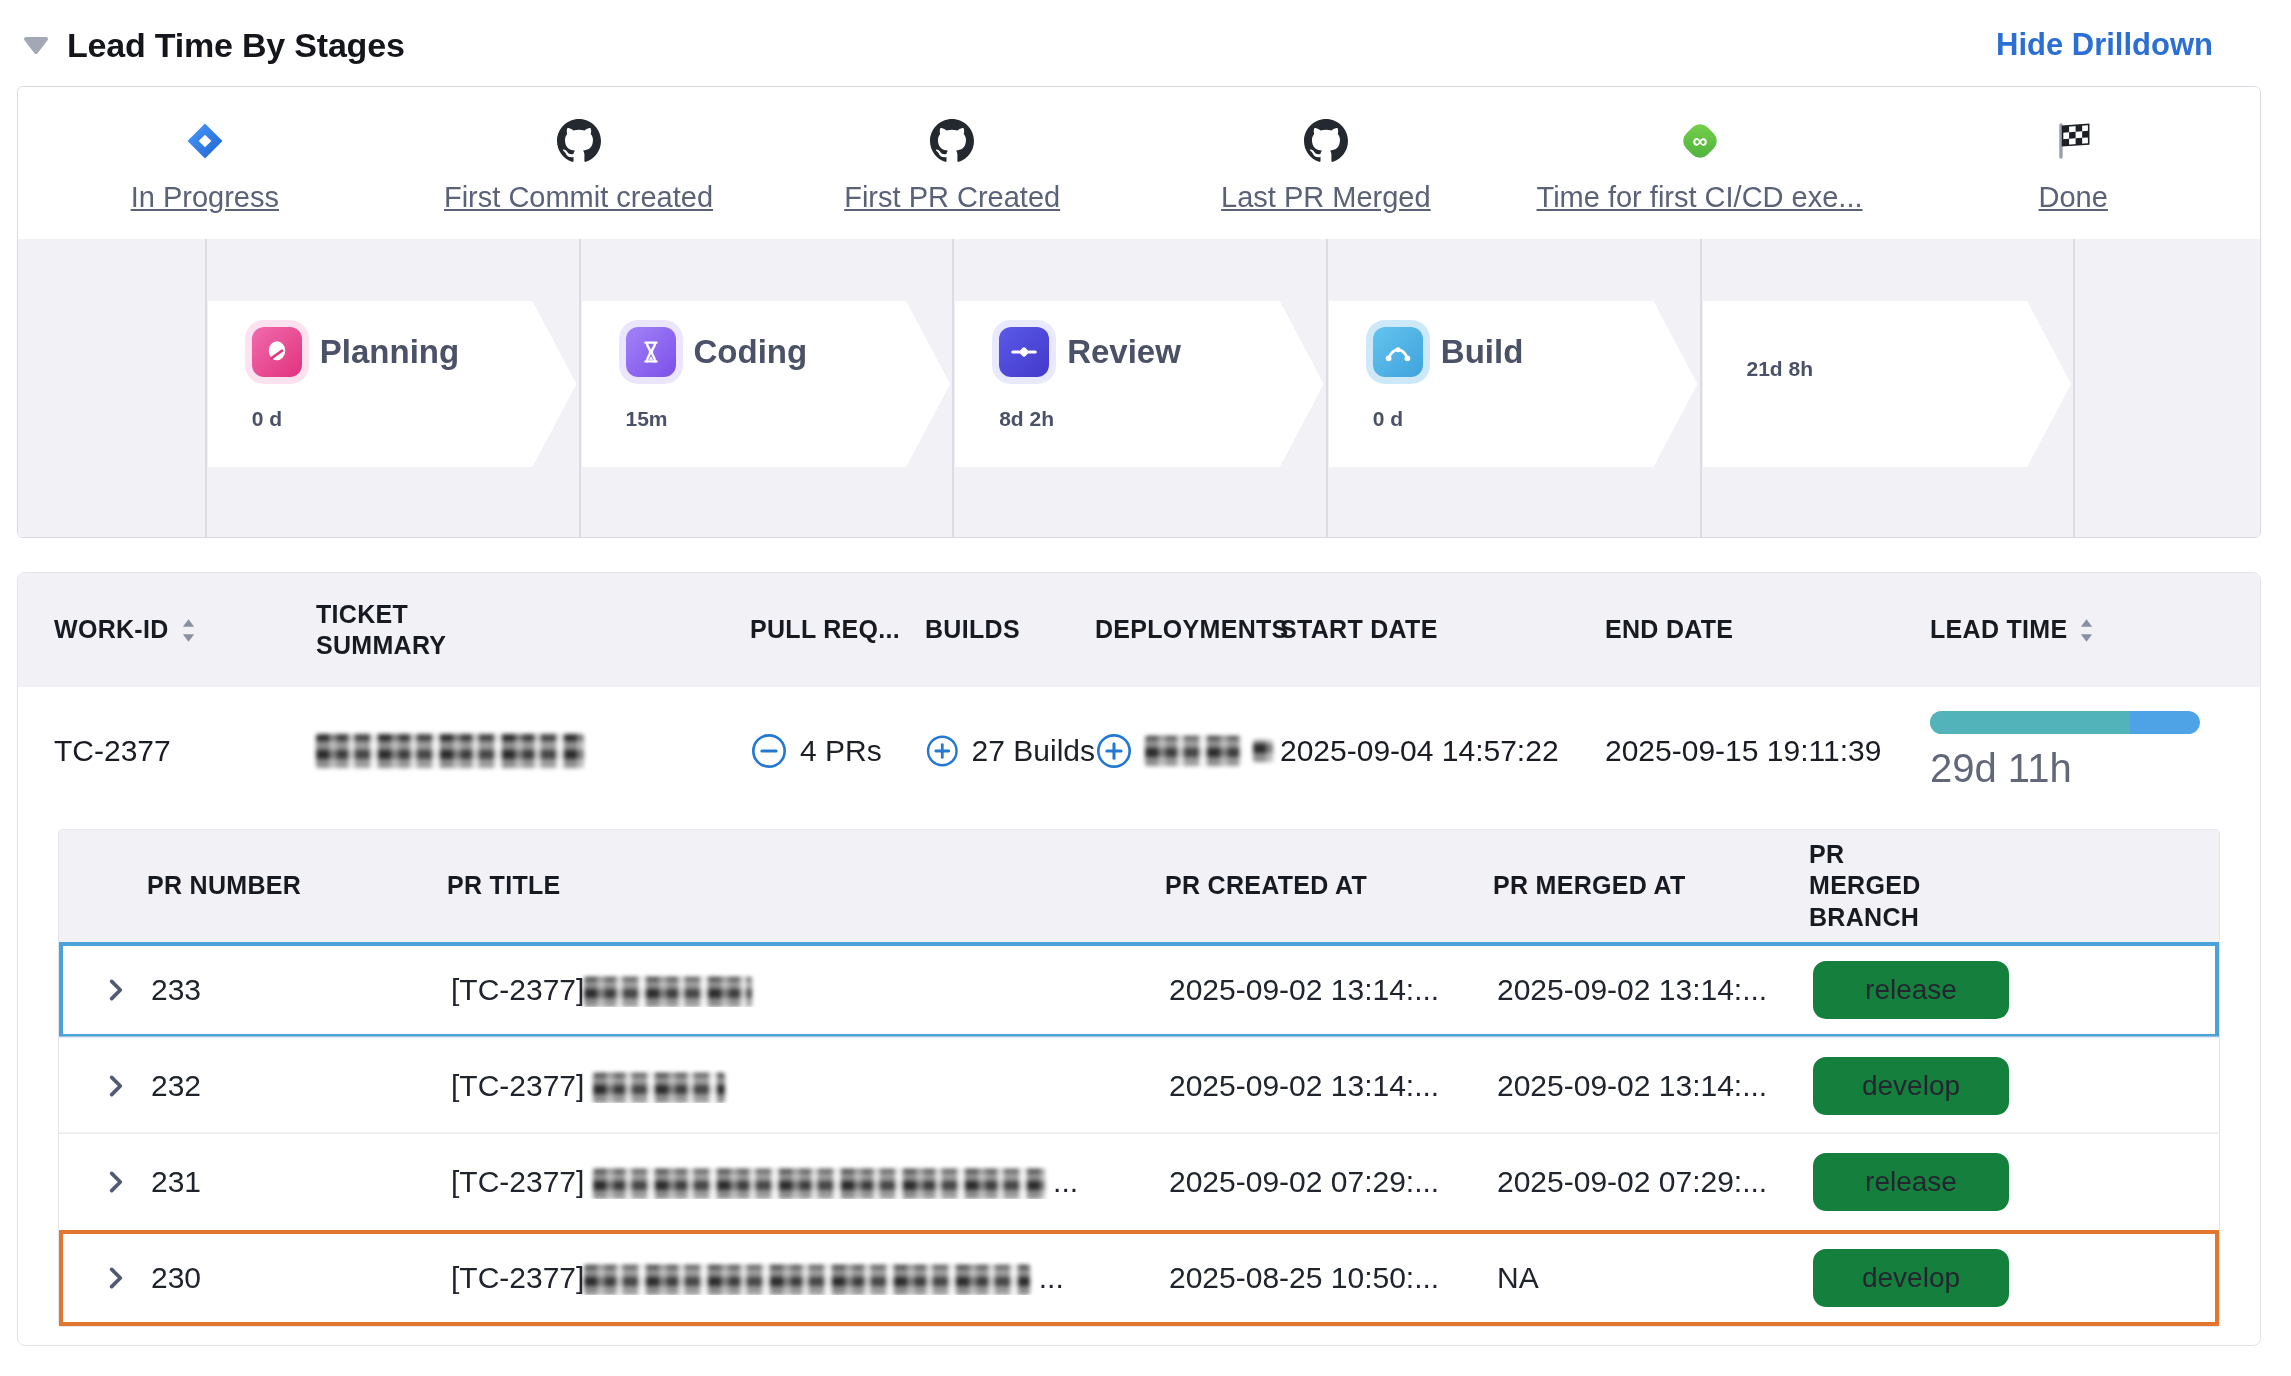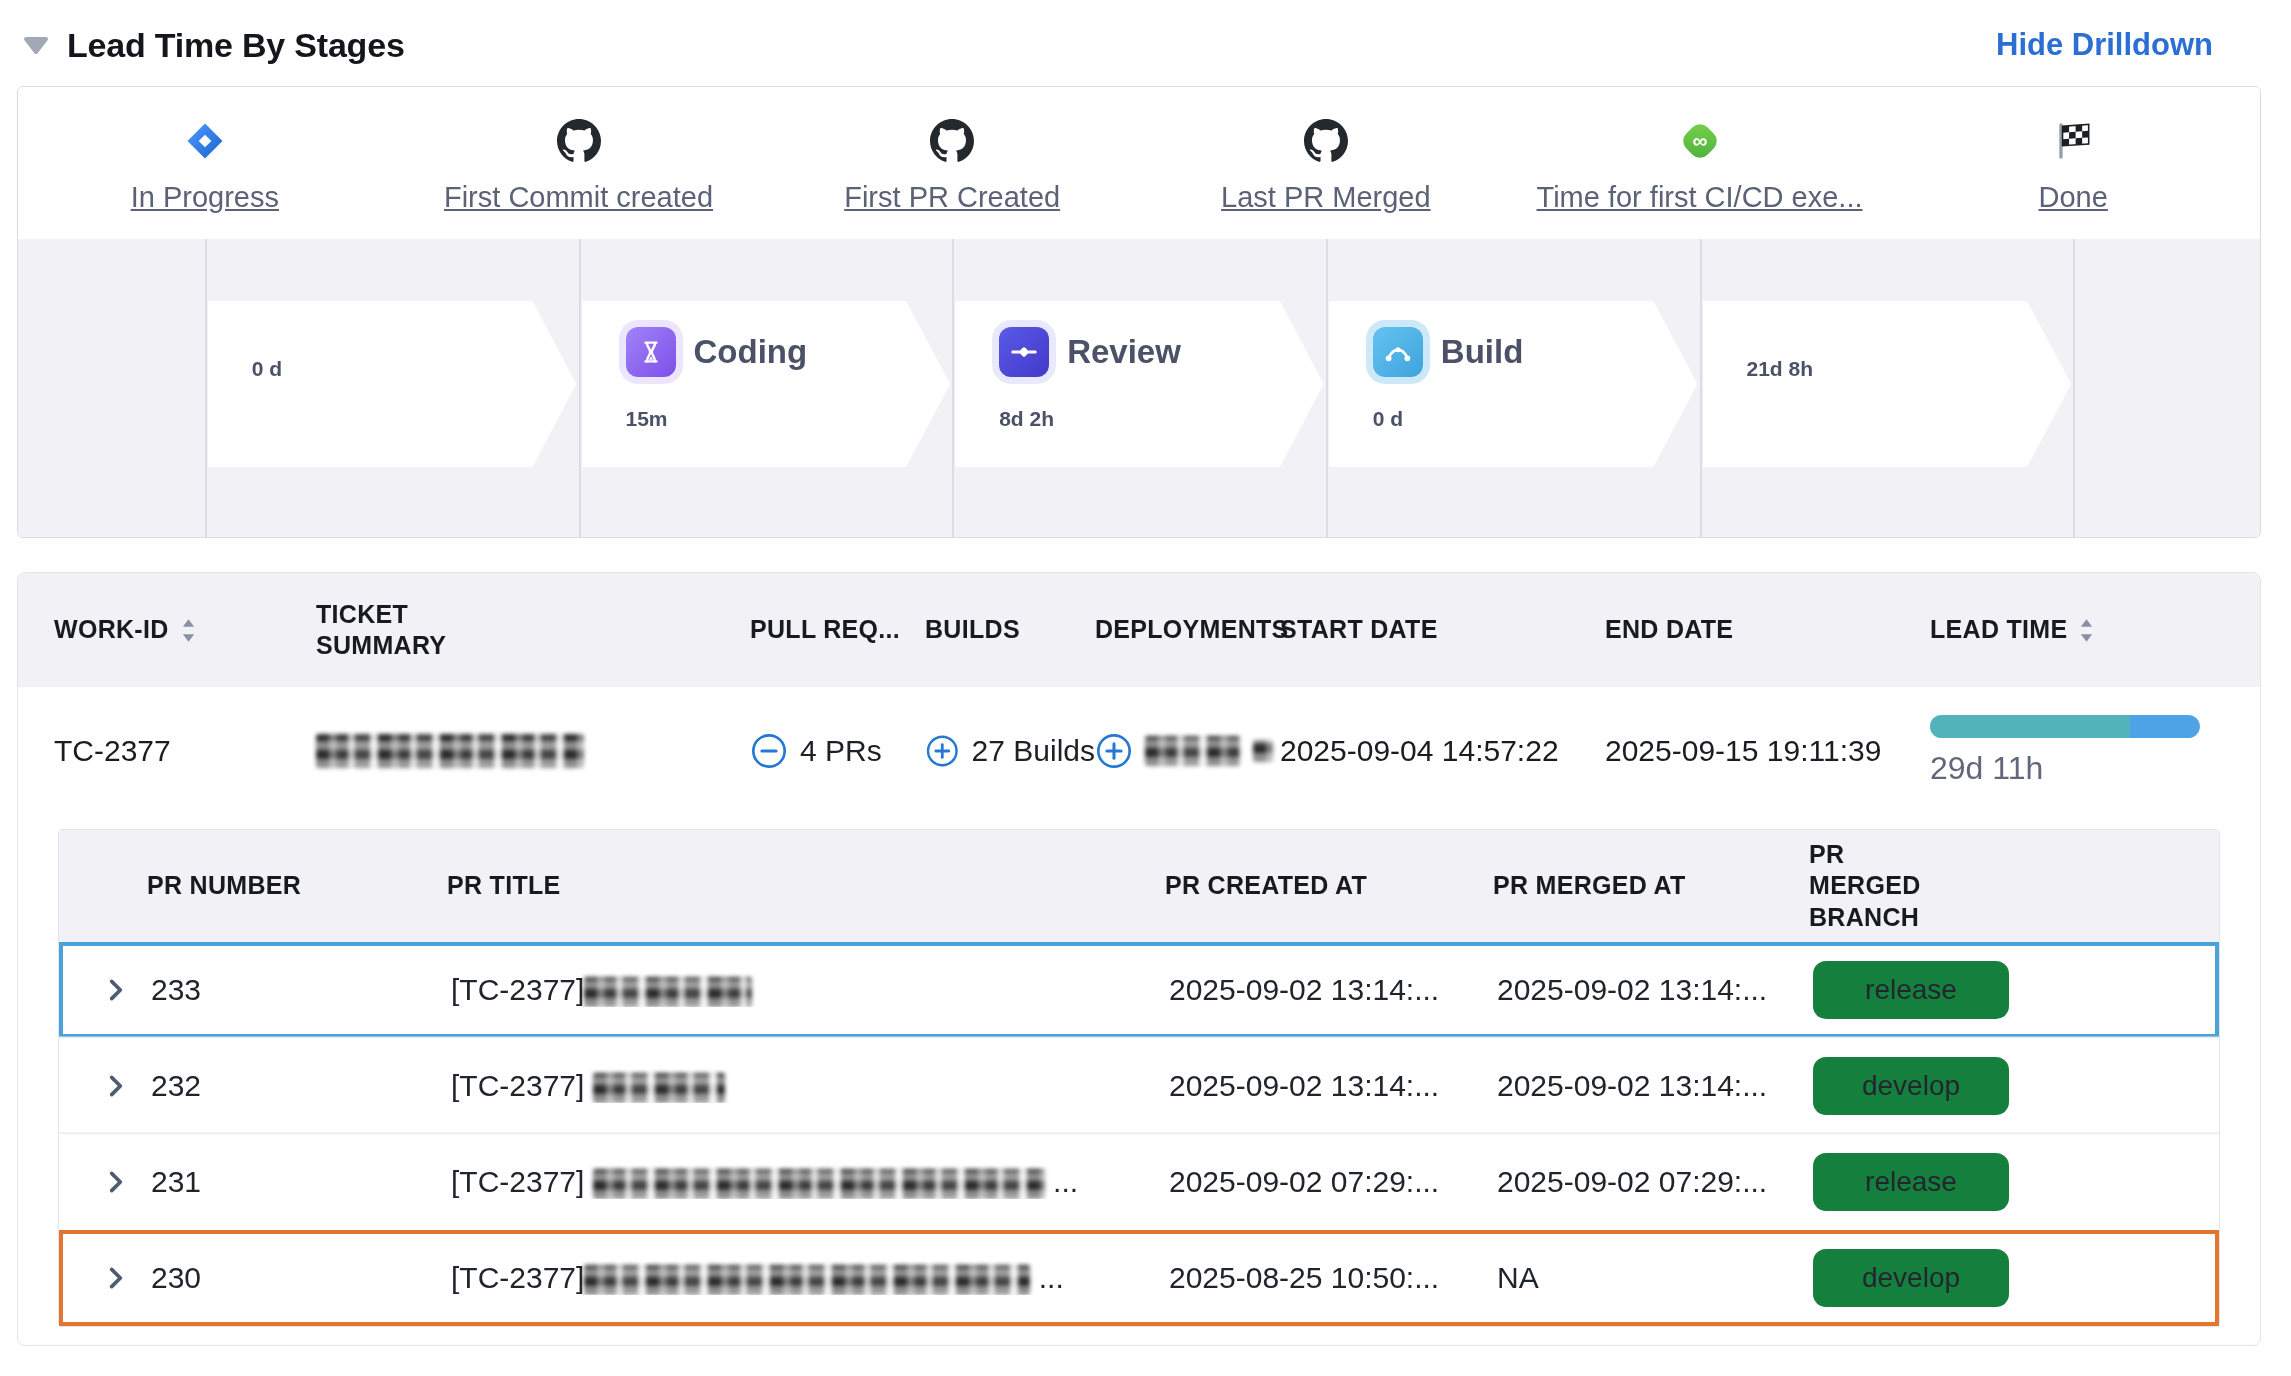--- a/index.html
+++ b/index.html
@@ -50,21 +50,21 @@
   .th.wrap { white-space: normal; max-width: 150px; }
   .sort-btn { display: inline-flex; cursor: pointer; }
   .wt-row { height: 128px; font-size: 30px; }
   .cell { white-space: nowrap; display: flex; align-items: center; gap: 12px; }
   .count-cell { color: #1d2026; }
   .lead-cell { display: block; padding-right: 40px; }
   .lead-bar { width: 270px; height: 23px; border-radius: 12px; overflow: hidden;
     display: flex; background: #e3e4ea; }
   .lead-teal { width: 74%; background: #53b3ba; }
   .lead-blue { width: 26%; background: #4da3e6; border-radius: 0 12px 12px 0; }
-  .lead-text { margin-top: 12px; font-size: 32px; color: #626879; }
+  .lead-text { margin-top: 12px; font-size: 40px; color: #626879; }
 
   
   .redact { display: inline-block; height: 30px; border-radius: 3px; vertical-align: middle;
     opacity: .92; filter: blur(2.2px);
     background:
       repeating-linear-gradient(0deg, rgba(255,255,255,.45) 0 9px, rgba(0,0,0,.05) 9px 18px),
       repeating-linear-gradient(90deg, #1b1b1b 0 13px, #777 13px 21px, #2e2e2e 21px 32px,
         #c4c4c4 32px 39px, #3a3a3a 39px 54px, #e8e8e8 54px 62px); }
 
   
@@ -192,20 +192,29 @@
 
     <div class="band">
       <div class="divider" style="left:calc(100%/12 + 0*100%/6)"></div>
       <div class="divider" style="left:calc(100%/12 + 1*100%/6)"></div>
       <div class="divider" style="left:calc(100%/12 + 2*100%/6)"></div>
       <div class="divider" style="left:calc(100%/12 + 3*100%/6)"></div>
       <div class="divider" style="left:calc(100%/12 + 4*100%/6)"></div>
       <div class="divider" style="left:calc(100%/12 + 5*100%/6)"></div>
 
       <div class="stage-card" style="left:calc(100%/12 + 0*100%/6 + 3px); width:calc(100%/6 - 5px)">
+        <div class="stage-head">
+          <span class="stage-icon ic-planning">
+            <svg width="30" height="30" viewBox="0 0 24 24">
+              <ellipse cx="12" cy="11" rx="6.6" ry="7.6" fill="#fff"></ellipse>
+              <line x1="7.5" y1="17" x2="16" y2="11" stroke="#e1337f" stroke-width="2.2" stroke-linecap="round"></line>
+            </svg>
+          </span>
+          <span class="stage-name">Planning</span>
+        </div>
         <div class="stage-duration">0 d</div>
       </div>
 
       <div class="stage-card" style="left:calc(100%/12 + 1*100%/6 + 3px); width:calc(100%/6 - 5px)">
         <div class="stage-head">
           <span class="stage-icon ic-coding">
             <svg width="30" height="30" viewBox="0 0 24 24" fill="none" stroke="#fff" stroke-width="1.9" stroke-linecap="round">
               <path d="M7.6 4.5h8.8M7.6 19.5h8.8"></path>
               <path d="M8.8 5c0 3.4 2.5 3.8 2.5 7s-2.5 3.6-2.5 7.5M15.2 5c0 3.4-2.5 3.8-2.5 7s2.5 3.6 2.5 7.5"></path>
               <path d="M10.3 18.2 L13.7 18.2 L12 15.4 Z" fill="#fff" stroke="none"></path>

